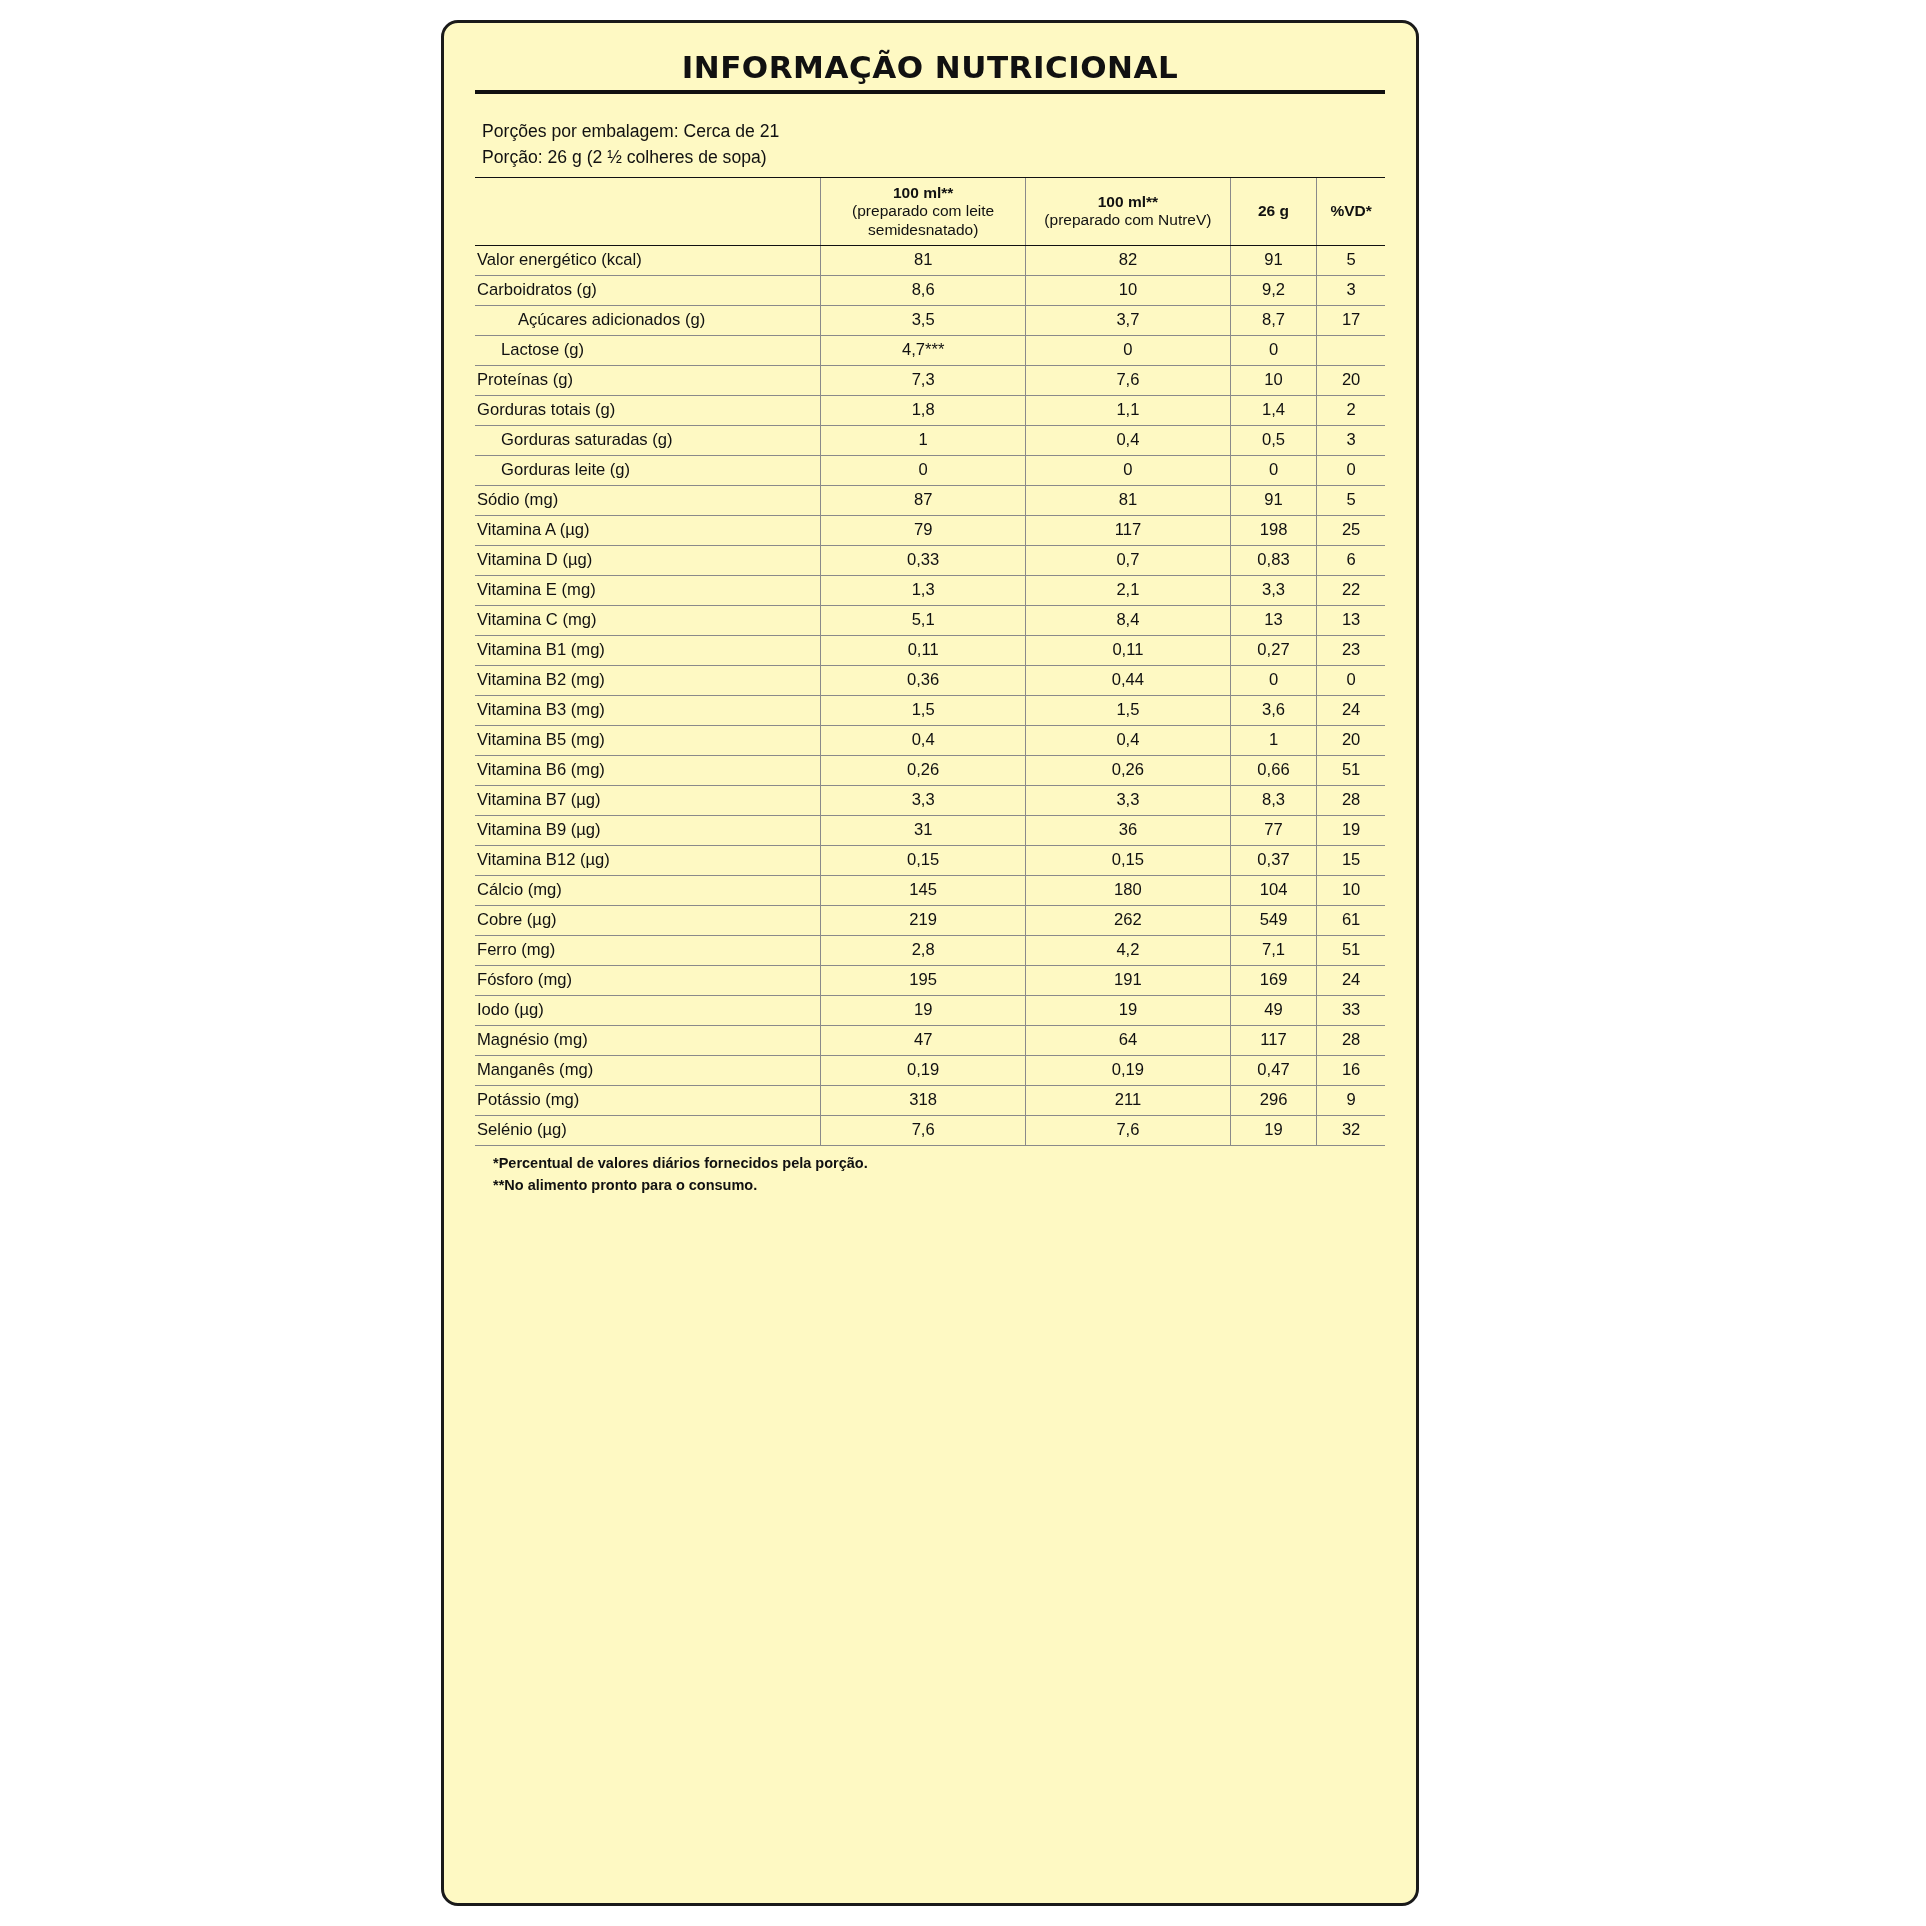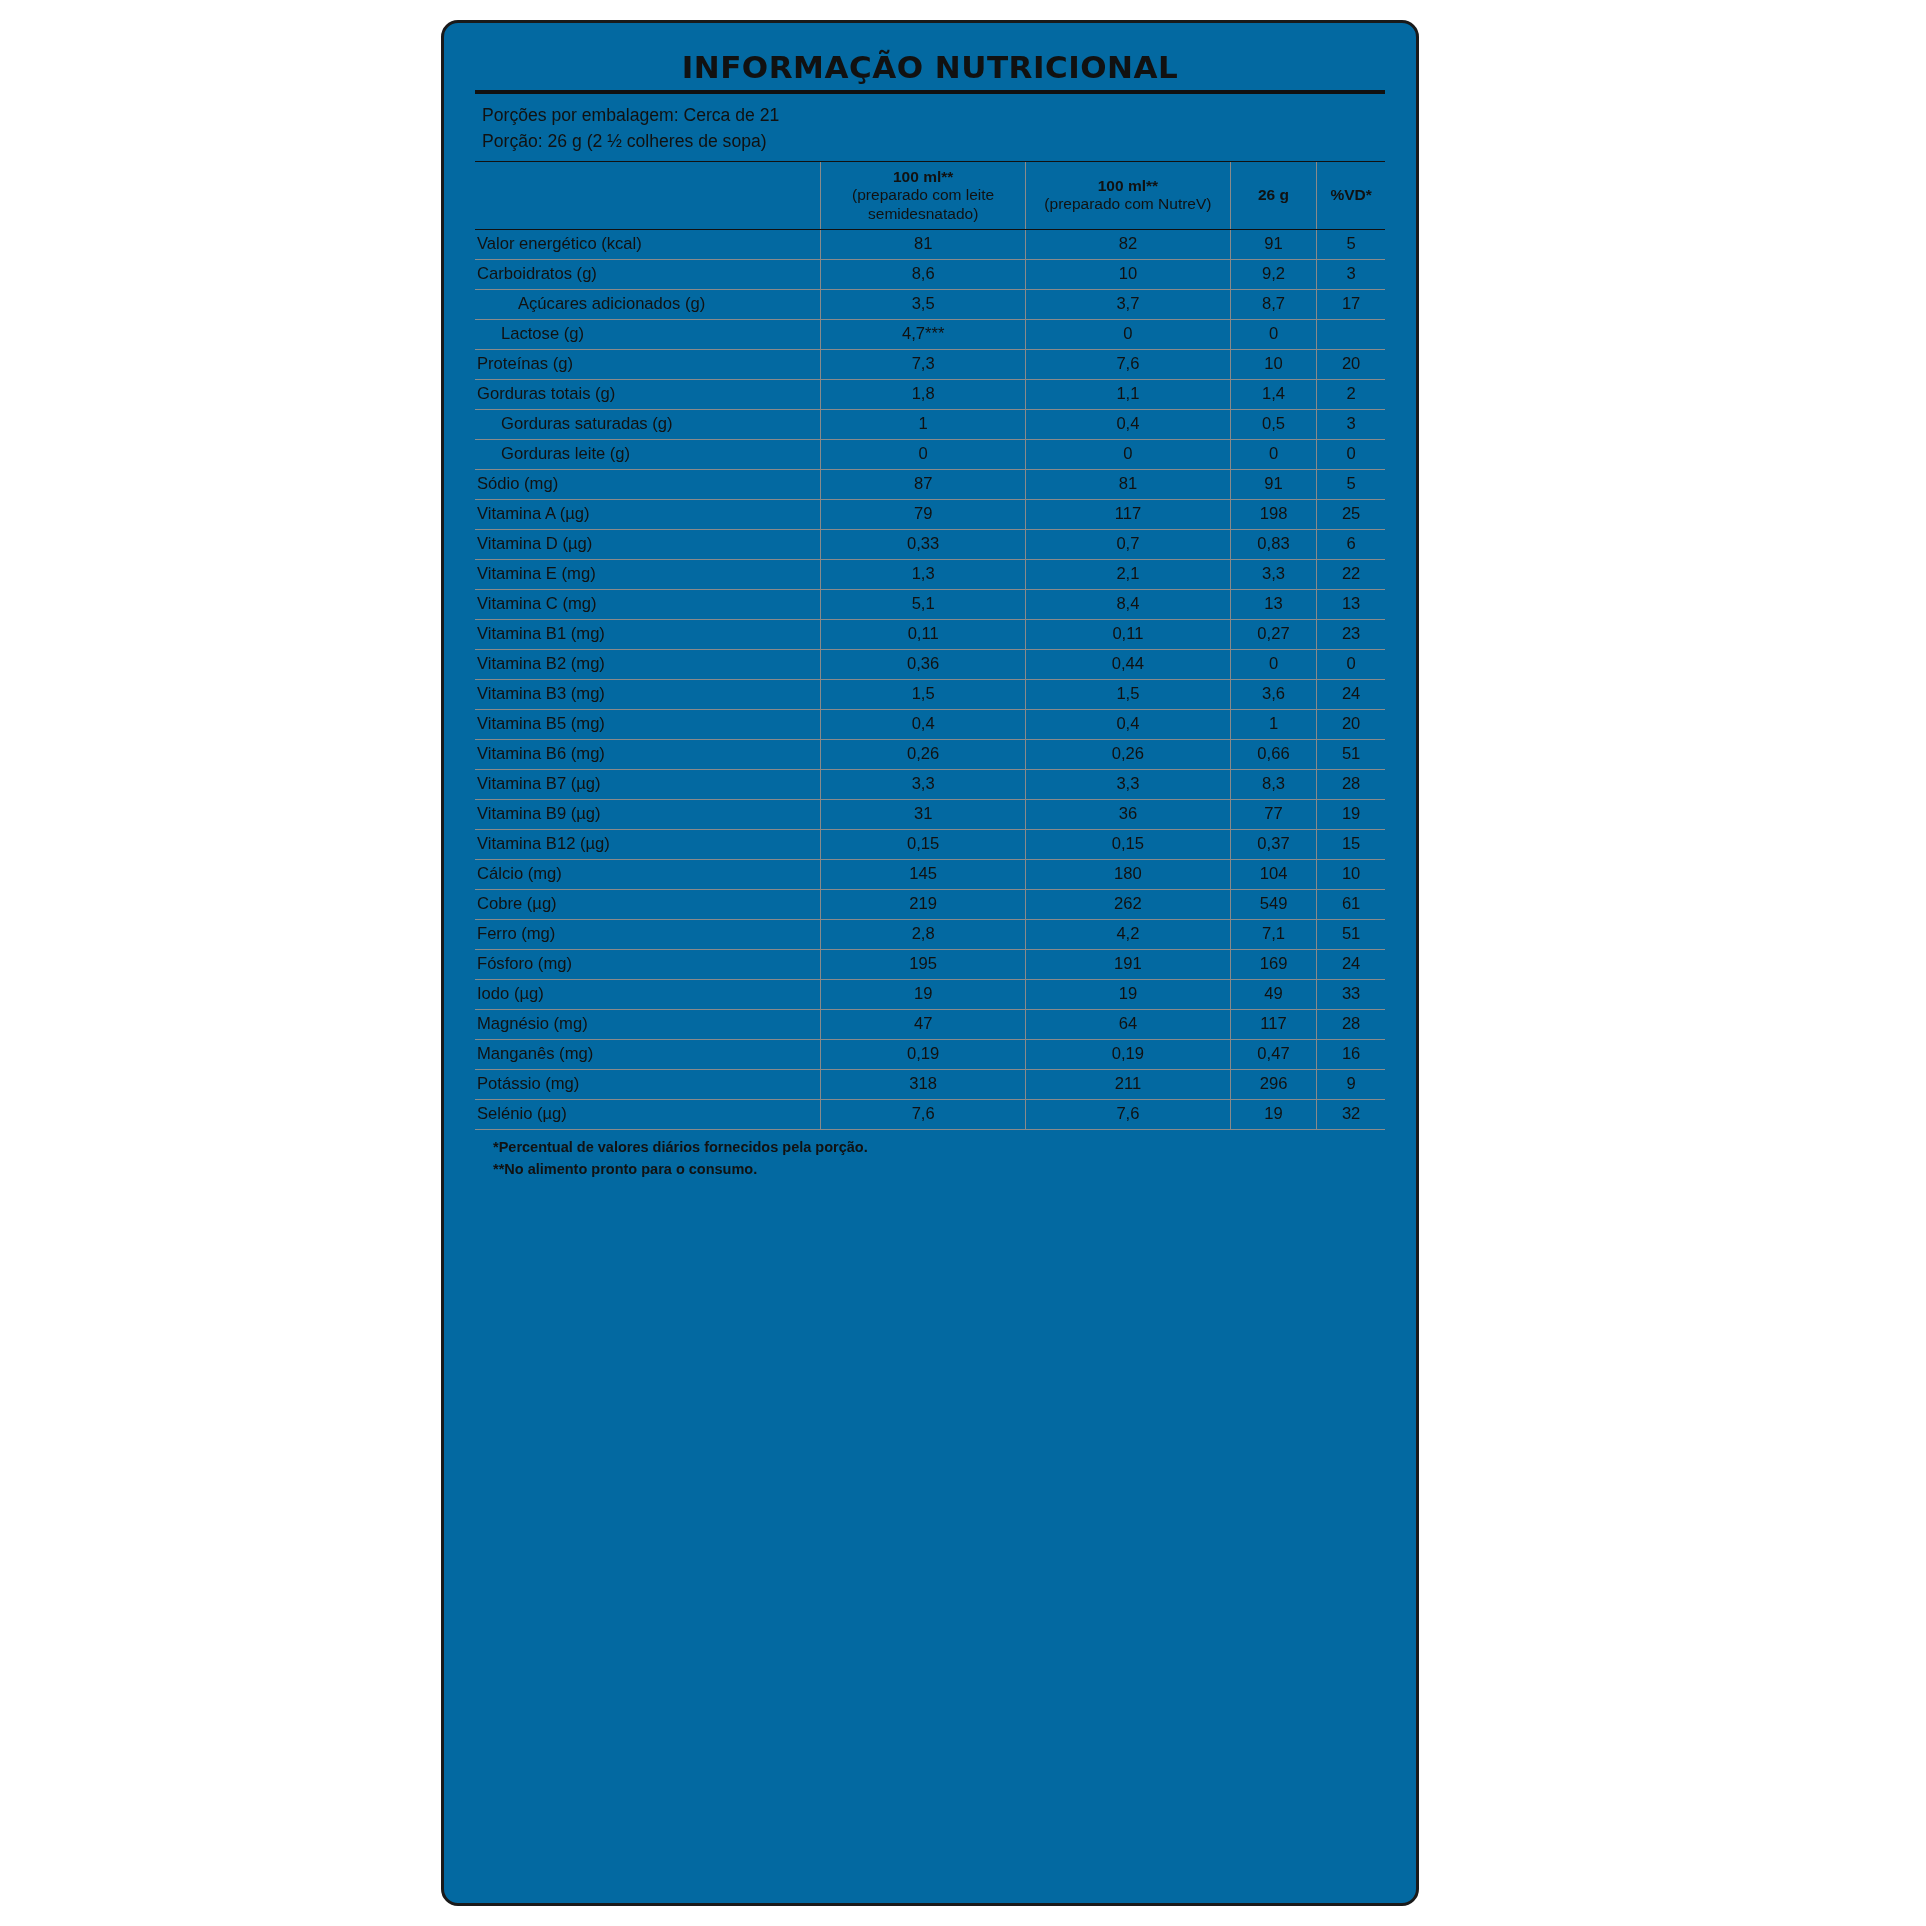--- a/index.html
+++ b/index.html
@@ -12,21 +12,21 @@
     height: 1926px;
     font-family: "DejaVu Sans", sans-serif;
     position: relative;
   }
   .panel {
     position: absolute;
     left: 441px;
     top: 20px;
     width: 978px;
     height: 1886px;
-    background: #0369a1;
+    background: #fef9c3;
     border: 3px solid #1a1a1a;
     border-radius: 17px;
     box-sizing: border-box;
     padding: 0;
     overflow: hidden;
   }
   .inner {
     padding: 17px 31px 0 31px;
     box-sizing: border-box;
     height: 100%;
@@ -41,21 +41,21 @@
     font-family: "DejaVu Sans", sans-serif;
   }
   .rule-thick {
     border-bottom: 4.5px solid #111;
     margin: 5px 0 0 0;
   }
   .servings {
     font-size: 17.6px;
     color: #111;
     line-height: 1.45;
-    padding: 9px 0 7px 7px;
+    padding: 25px 0 7px 7px;
     font-family: "Liberation Sans", sans-serif;
   }
   table.nut {
     width: 100%;
     border-collapse: collapse;
     font-family: "Liberation Sans", sans-serif;
     table-layout: fixed;
   }
   table.nut col.c0 { width: 38%; }
   table.nut col.c1 { width: 22.5%; }

